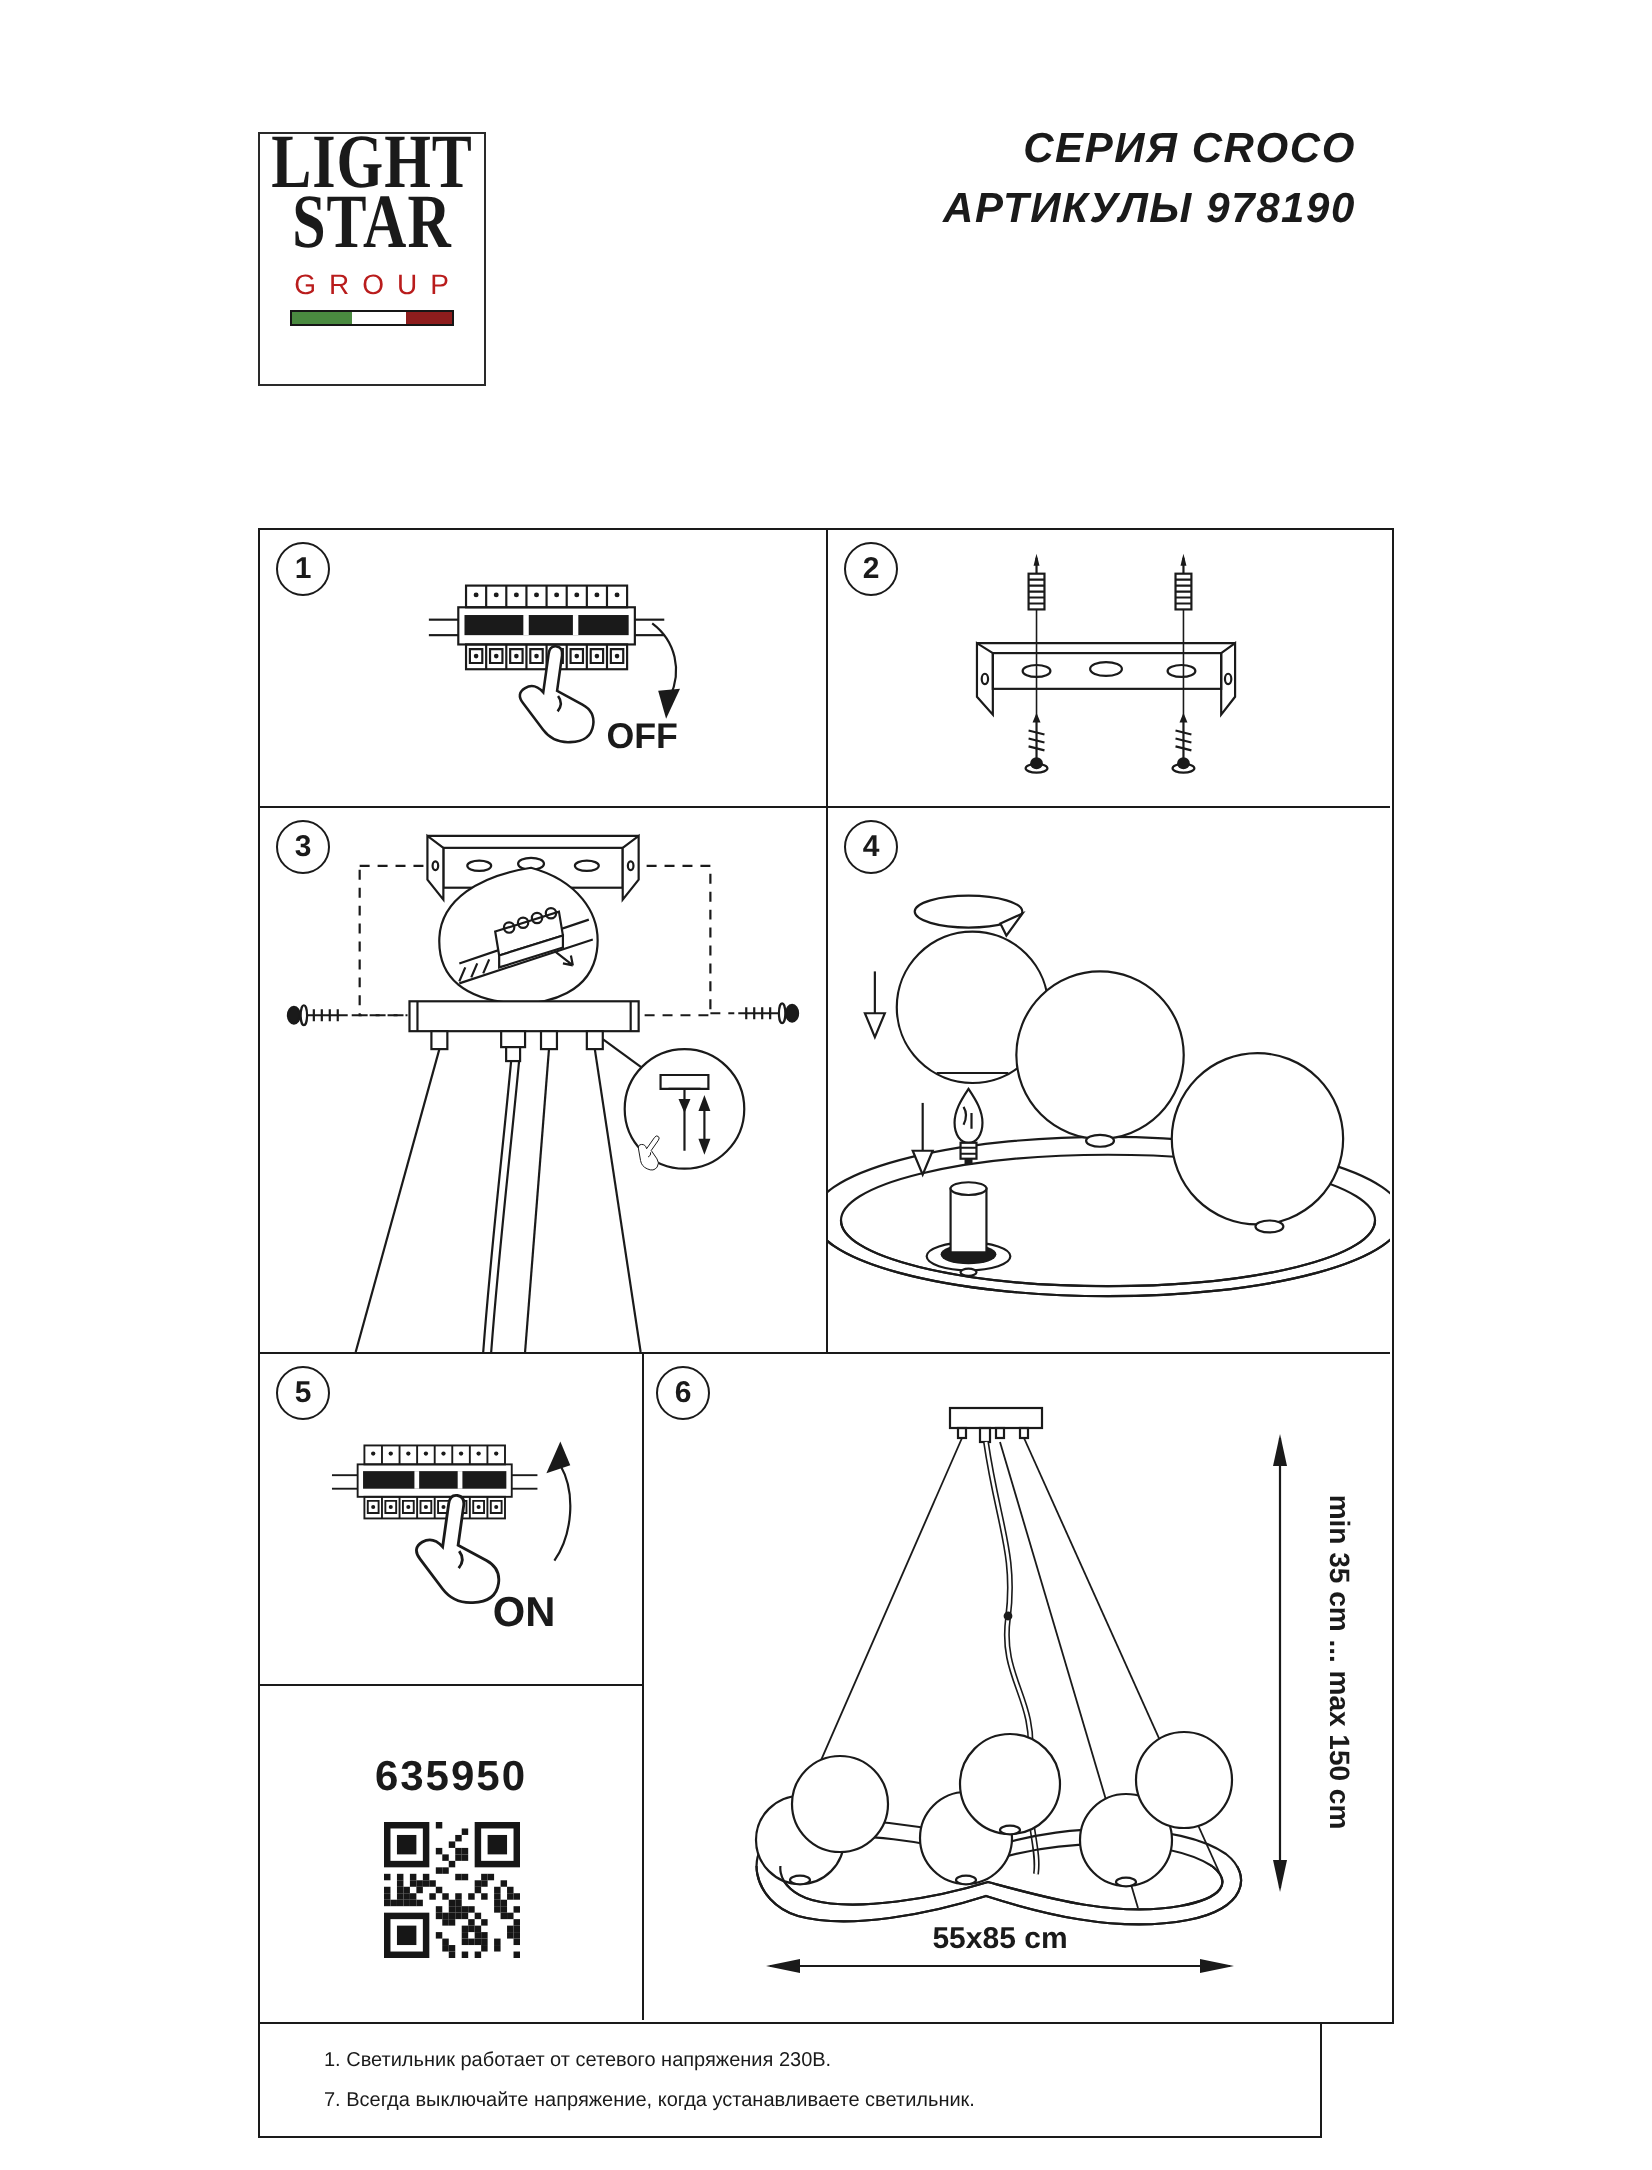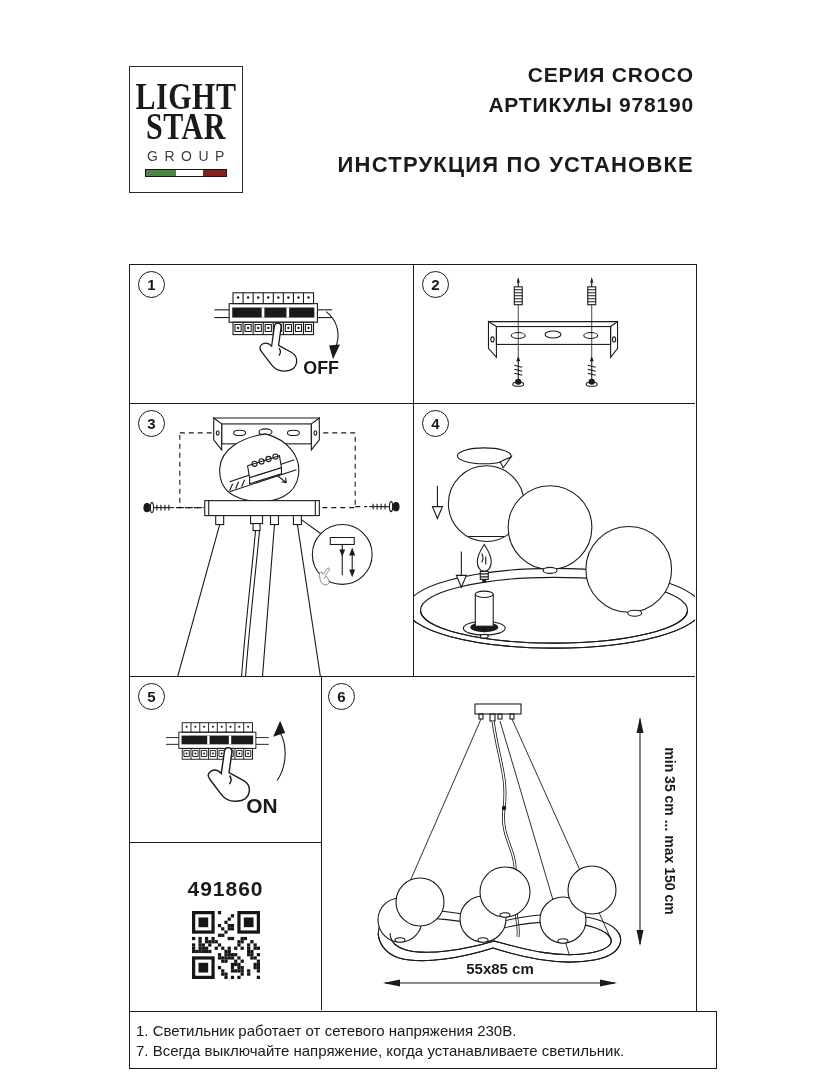--- a/index.html
+++ b/index.html
@@ -4,27 +4,27 @@
 <style>
   html,body{margin:0;padding:0;background:#fff;}
   .sheet{position:relative;width:826px;height:1085px;background:#ffffff;
          font-family:"Liberation Sans",sans-serif;color:#1a1a1a;overflow:hidden;}
   
   .logo-box{position:absolute;left:129px;top:66px;width:114px;height:127px;
             border:1.4px solid #2a2a2a;box-sizing:border-box;text-align:center;}
   .logo-serif{font-family:"Liberation Serif",serif;font-weight:bold;font-size:30px;
               line-height:30px;letter-spacing:.5px;}
   .logo-serif span{display:inline-block;transform:scaleY(1.28);transform-origin:center;}
-  .logo-l1{margin-top:14px;}
-  .logo-group{margin-top:7px;font-size:14px;letter-spacing:6.5px;margin-left:6px;color:#404040;}
+  .logo-l1{}
+  .logo-group{margin-top:7px;font-size:14px;letter-spacing:6.5px;margin-left:6px;color:#b91c1c;}
   .logo-flag{margin:5px auto 0;width:82px;height:8px;border:1.1px solid #161616;
              box-sizing:border-box;display:flex;}
   .flag-seg{height:100%;}
   
-  .header{position:absolute;top:60px;right:132px;text-align:right;}
+  .header{position:absolute;top:60px;right:148px;text-align:right;font-style:italic;}
   .h-series{font-size:21px;font-weight:bold;letter-spacing:.8px;line-height:30px;}
   .h-instr{margin-top:31px;font-size:22px;font-weight:bold;letter-spacing:1.2px;line-height:27px;}
   
   .grid{position:absolute;left:129px;top:264px;width:568px;height:748px;
         border:1.5px solid #1a1a1a;box-sizing:border-box;}
   .panel{position:absolute;box-sizing:border-box;background:#fff;}
   .p1{left:0;top:0;width:284px;height:139px;border-right:1.5px solid #1a1a1a;border-bottom:1.5px solid #1a1a1a;}
   .p2{left:284px;top:0;width:281px;height:139px;border-bottom:1.5px solid #1a1a1a;}
   .p3{left:0;top:139px;width:284px;height:273px;border-right:1.5px solid #1a1a1a;border-bottom:1.5px solid #1a1a1a;}
   .p4{left:284px;top:139px;width:281px;height:273px;border-bottom:1.5px solid #1a1a1a;}
@@ -34,23 +34,23 @@
   .panel svg{display:block;width:100%;height:100%;}
   .badge{position:absolute;left:8px;top:6px;width:25px;height:25px;border:1.4px solid #1a1a1a;
          border-radius:50%;display:flex;align-items:center;justify-content:center;
          font-size:15px;font-weight:bold;background:#fff;z-index:2;}
   .p6 .badge{left:6px;}
   
   .qr-wrap{text-align:center;padding-top:34px;}
   .qr-num{font-size:21px;font-weight:bold;letter-spacing:1px;}
   .qr-wrap svg{width:68px;height:68px;margin:10px auto 0;display:inline-block;}
   
-  .footer{position:absolute;left:129px;top:1011px;width:588px;height:58px;
-          border:1.5px solid #1a1a1a;box-sizing:border-box;padding:9px 0 0 6px;
-          font-size:15px;line-height:20px;}
+  .footer{position:absolute;left:129px;top:1011px;width:532px;height:58px;
+          border:1.5px solid #1a1a1a;box-sizing:border-box;padding:9px 0 0 32px;
+          font-size:10px;line-height:20px;}
   
   text{font-family:"Liberation Sans",sans-serif;fill:#1a1a1a;}
   .t-off{font-size:18px;font-weight:bold;}
   .t-on{font-size:21px;font-weight:bold;}
   .t-dim{font-size:14px;font-weight:bold;}
   .t-dim2{font-size:15px;font-weight:bold;}
 </style>
 </head>
 <body>
 
@@ -110,21 +110,20 @@
       <span class="flag-seg" id="flag-g" style="width: 38%; background: rgb(74, 138, 64);"></span>
       <span class="flag-seg" id="flag-w" style="width: 33%; background: rgb(255, 255, 255);"></span>
       <span class="flag-seg" id="flag-r" style="width: 29%; background: rgb(142, 29, 29);"></span>
     </div>
   </div>
 
   <div class="header">
     <div class="h-series">СЕРИЯ CROCO</div>
     <div class="h-series">АРТИКУЛЫ 978190</div>
     <div class="h-instr">
-      <div>ИНСТРУКЦИЯ ПО УСТАНОВКЕ</div>
     </div>
   </div>
 
   <div class="grid">
 
     <div class="panel p1">
       <div class="badge">1</div>
       <svg viewBox="0 0 284 139">
         <g stroke="#1a1a1a" fill="none" stroke-width="1.1">
           <use href="#breaker" transform="translate(97,28) scale(0.78)"></use>
@@ -330,21 +329,21 @@
             </g>
           <path d="M148,104 C157,91 159,70 151,56"></path>
           <polygon points="144,60 156,56 151,44" fill="#1a1a1a" stroke="none"></polygon>
         </g>
         <text class="t-on" x="117" y="137">ON</text>
       </svg>
     </div>
 
     <div class="panel pqr">
       <div class="qr-wrap">
-        <div class="qr-num">491860</div>
+        <div class="qr-num">635950</div>
         <svg id="qr" viewBox="0 0 69.3 69.3" fill="#161616">
             <rect x="26.4" y="0" width="3.3" height="3.3"></rect>
             <rect x="39.599999999999994" y="3.3" width="3.3" height="3.3"></rect>
             <rect x="36.3" y="6.6" width="3.3" height="3.3"></rect>
             <rect x="33" y="9.899999999999999" width="3.3" height="3.3"></rect>
             <rect x="26.4" y="13.2" width="3.3" height="3.3"></rect>
             <rect x="36.3" y="13.2" width="3.3" height="3.3"></rect>
             <rect x="39.599999999999994" y="13.2" width="3.3" height="3.3"></rect>
             <rect x="29.7" y="16.5" width="3.3" height="3.3"></rect>
             <rect x="36.3" y="16.5" width="3.3" height="3.3"></rect>

